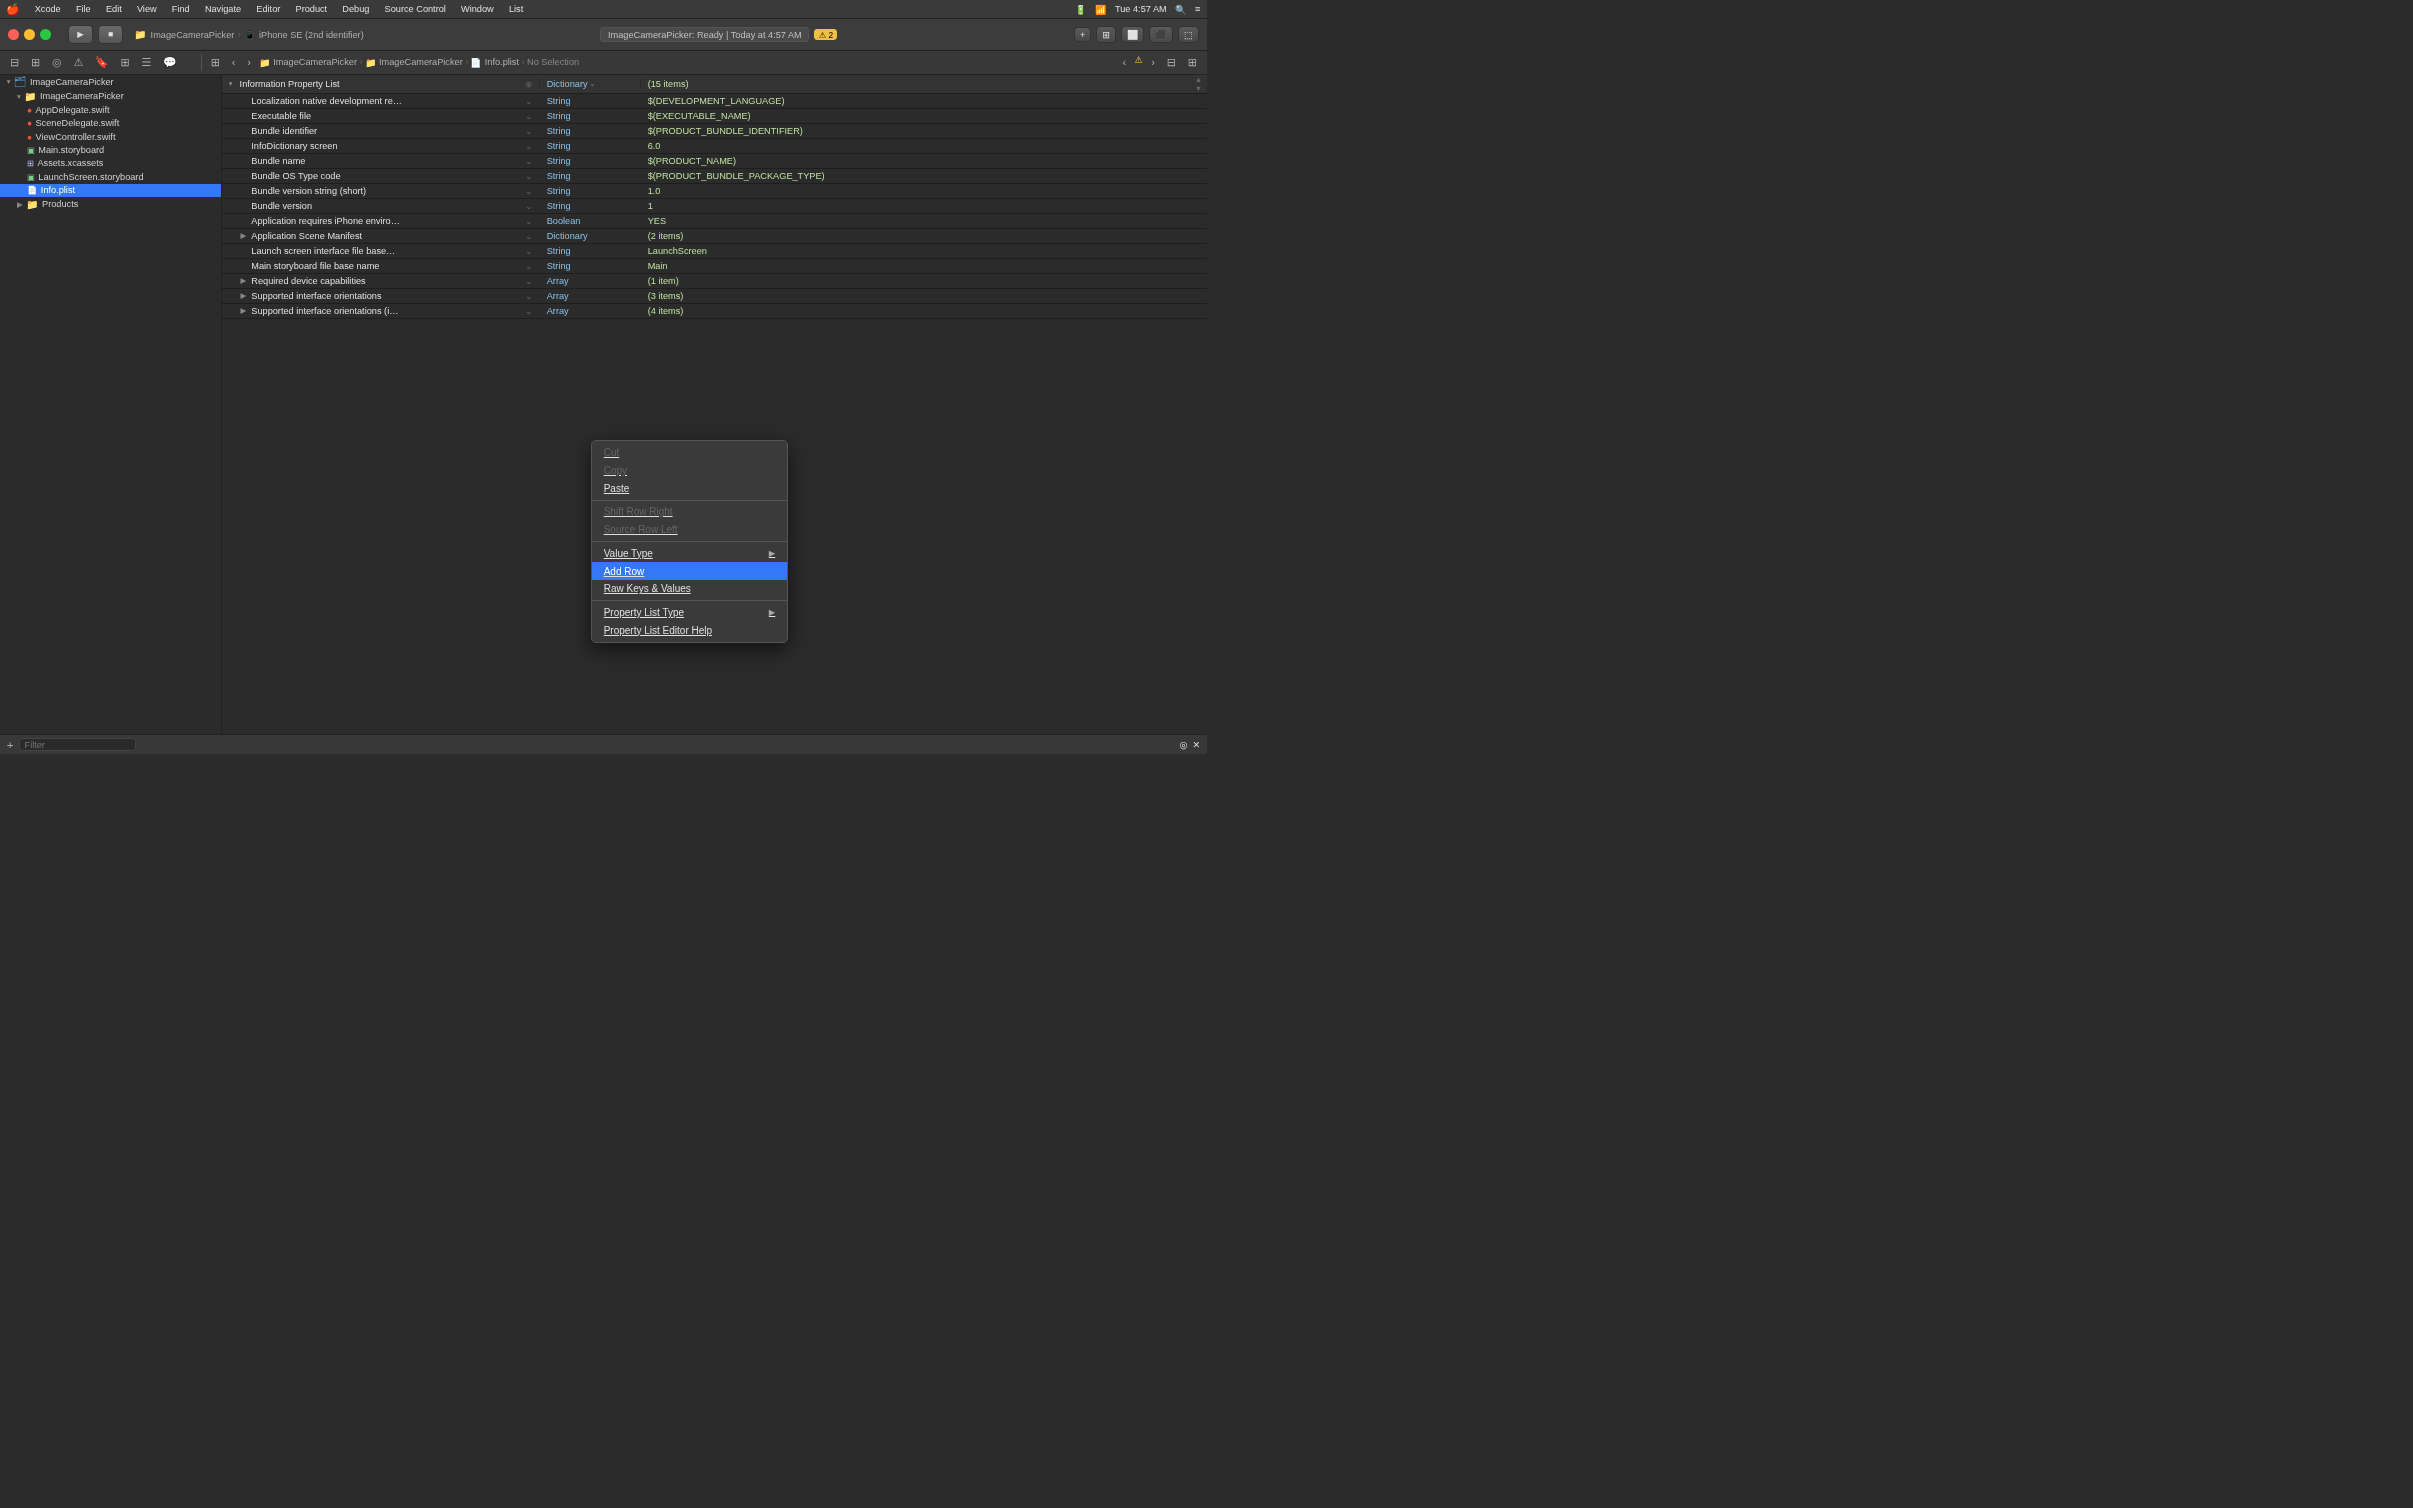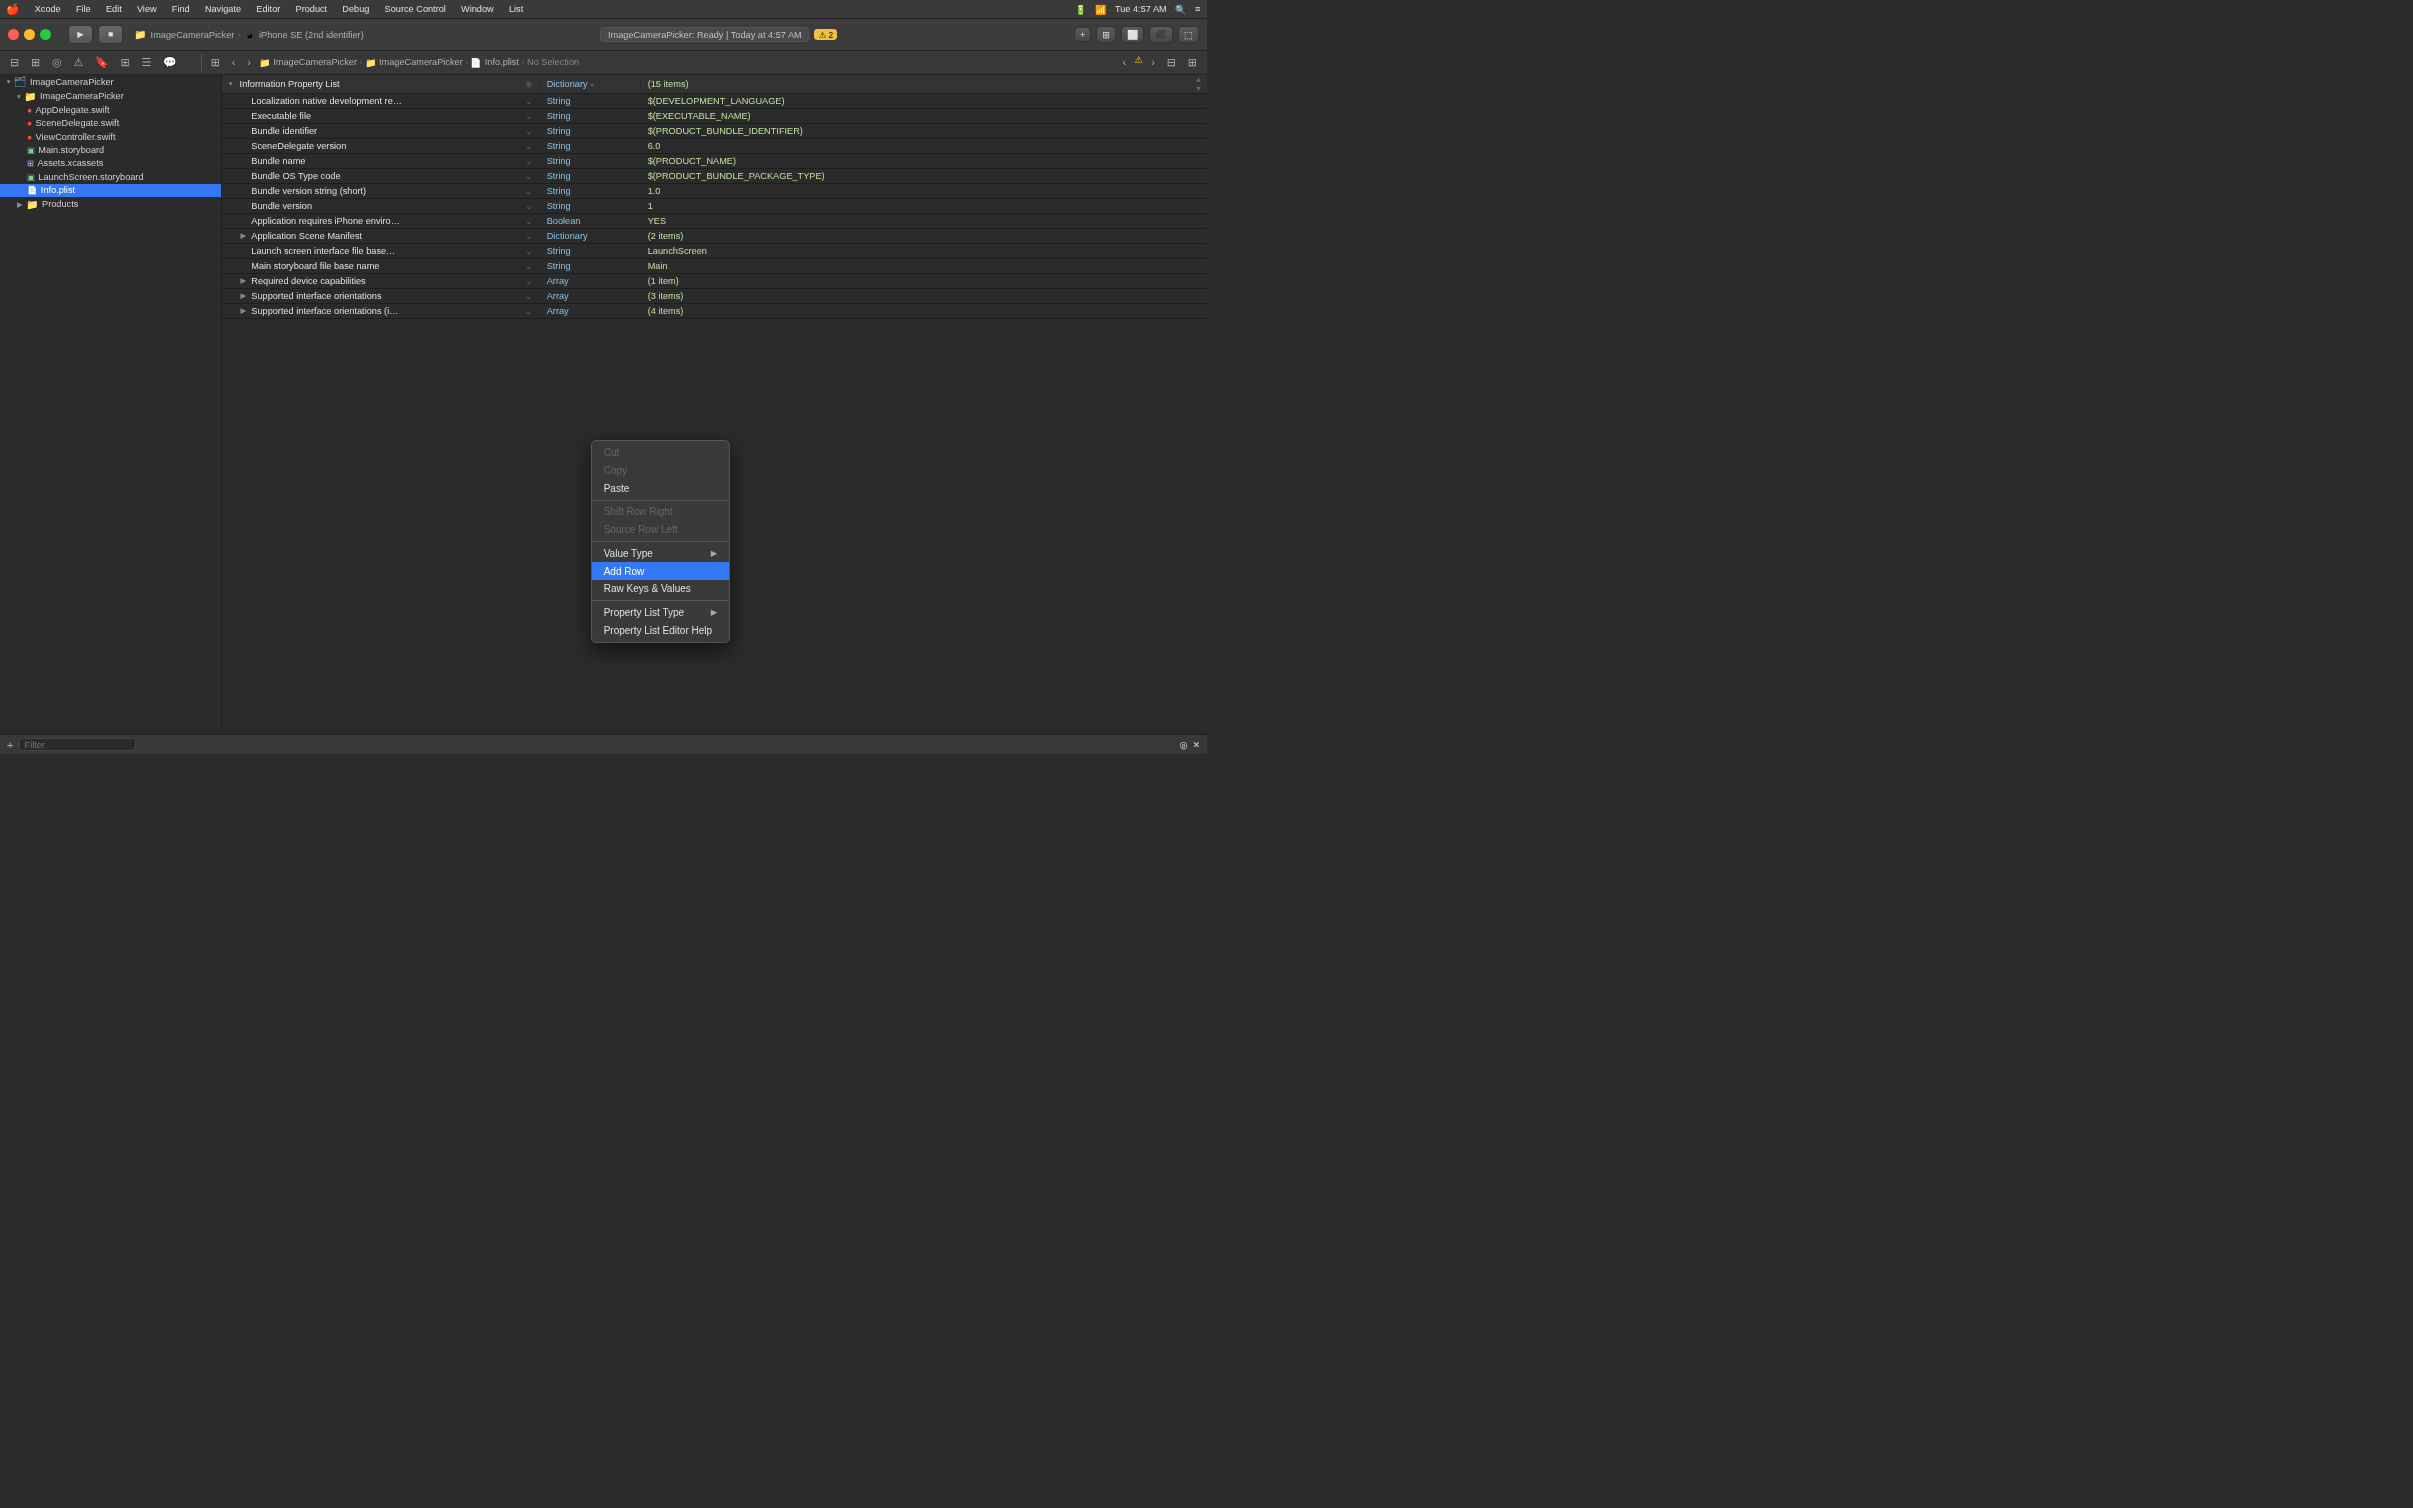--- a/index.html
+++ b/index.html
@@ -247,27 +247,28 @@
       font-size: 7.5px;
       width: 8.4px;
     }
     .indent-l1 { padding-left: 18.4px; }
 
     
     .context-menu {
       position: absolute;
       top: 365px;
       left: 369px;
-      width: 139px;
+      width: 197px;
       background: #3a3a3a;
       border: 0.8px solid #555;
       border-radius: 5px;
       box-shadow: 0 6.7px 20px rgba(0,0,0,0.6);
       z-index: 1000;
       padding: 3.4px 0;
+      text-decoration: underline;
     }
     .ctx-item {
       padding: 3.4px 11.7px;
       font-size: 10px;
       color: #e0e0e0;
       cursor: pointer;
       display: flex;
       align-items: center;
       justify-content: space-between;
     }
@@ -505,21 +506,21 @@
           <span style="margin-left:auto;color:#666;font-size:8.4px;">⌄</span>
         </div>
         <div class="plist-type">
             <span>String</span>
           </div>
         <div class="plist-value"><span>$(PRODUCT_BUNDLE_IDENTIFIER)</span></div>
       </div>
       <div class="plist-row">
         <div class="plist-key indent-l1">
           <span class="expand-icon"></span>
-          <span>SceneDelegate version</span>
+          <span>InfoDictionary screen</span>
           <span style="margin-left:auto;color:#666;font-size:8.4px;">⌄</span>
         </div>
         <div class="plist-type">
             <span>String</span>
           </div>
         <div class="plist-value"><span>6.0</span></div>
       </div>
       <div class="plist-row">
         <div class="plist-key indent-l1">
           <span class="expand-icon"></span>

